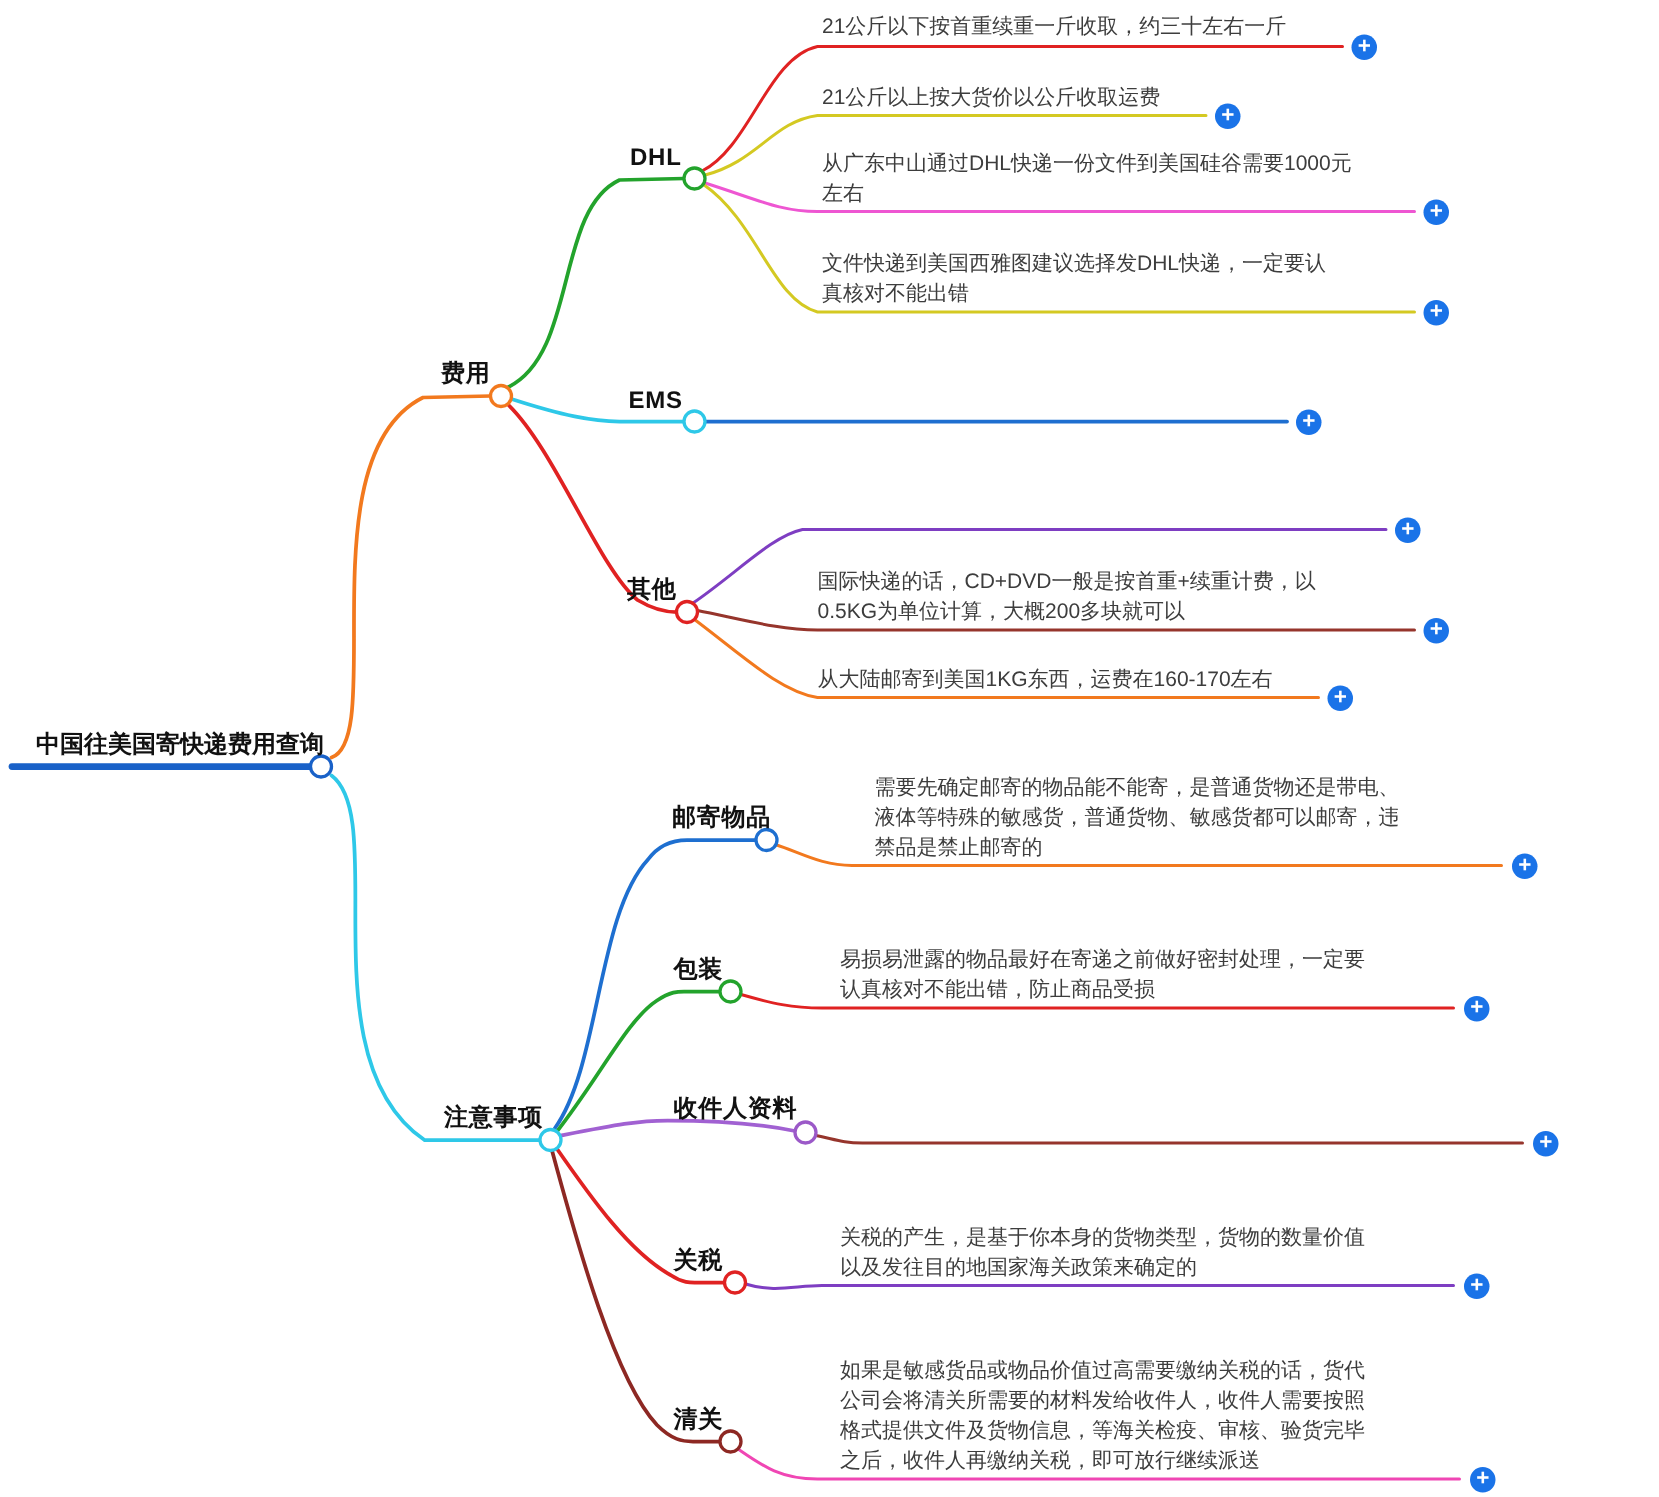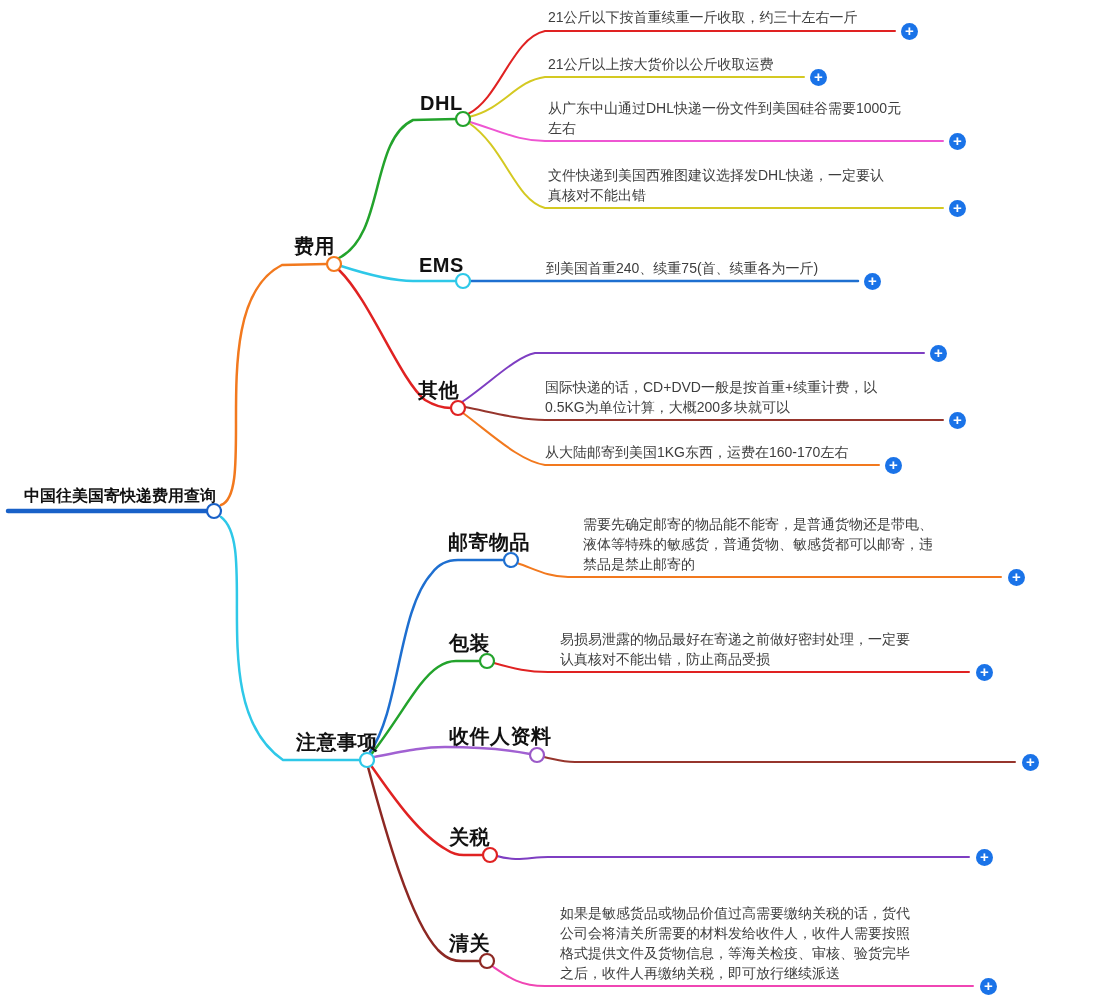--- a/index.html
+++ b/index.html
@@ -6,21 +6,21 @@
   .canvas{
     position:relative;
     width:1106px;height:998px;
     background:#ffffff;
     overflow:hidden;
     font-family:"Liberation Sans","DejaVu Sans",sans-serif;
   }
   .layer{position:absolute;left:0;top:0;}
   .lbl{
     position:absolute;
-    font-size:20px;
+    font-size:16px;
     font-weight:bold;
     color:#111111;
     white-space:nowrap;
     letter-spacing:0.5px;
   }
   .root-lbl{font-size:16px;letter-spacing:0;}
   .leaf{
     position:absolute;
     font-size:14px;
     line-height:20px;
@@ -116,25 +116,25 @@
   <div class="lbl" style="left:448px;bottom:442px">邮寄物品</div>
   <div class="lbl" style="left:449px;bottom:341px">包装</div>
   <div class="lbl" style="left:449px;bottom:248px">收件人资料</div>
   <div class="lbl" style="left:449px;bottom:147px">关税</div>
   <div class="lbl" style="left:449px;bottom:41px">清关</div>
 
   <div class="leaf nw" style="left:548px;bottom:971px">21公斤以下按首重续重一斤收取，约三十左右一斤</div>
   <div class="leaf nw" style="left:548px;bottom:924px">21公斤以上按大货价以公斤收取运费</div>
   <div class="leaf" style="left:548px;bottom:860px;width:362px">从广东中山通过DHL快递一份文件到美国硅谷需要1000元左右</div>
   <div class="leaf" style="left:548px;bottom:793px;width:340px">文件快递到美国西雅图建议选择发DHL快递，一定要认真核对不能出错</div>
-  <div class="leaf nw" style="left:546px;bottom:720px">到美国首重240、续重75(首、续重各为一斤)</div>
   <div class="leaf" style="left:545px;bottom:581px;width:338px">国际快递的话，CD+DVD一般是按首重+续重计费，以0.5KG为单位计算，大概200多块就可以</div>
   <div class="leaf nw" style="left:545px;bottom:536px">从大陆邮寄到美国1KG东西，运费在160-170左右</div>
   <div class="leaf" style="left:583px;bottom:424px;width:354px">需要先确定邮寄的物品能不能寄，是普通货物还是带电、液体等特殊的敏感货，普通货物、敏感货都可以邮寄，违禁品是禁止邮寄的</div>
   <div class="leaf" style="left:560px;bottom:329px;width:354px">易损易泄露的物品最好在寄递之前做好密封处理，一定要认真核对不能出错，防止商品受损</div>
+  <div class="leaf" style="left:560px;bottom:144px;width:354px">关税的产生，是基于你本身的货物类型，货物的数量价值以及发往目的地国家海关政策来确定的</div>
   <div class="leaf" style="left:560px;bottom:15px;width:354px">如果是敏感货品或物品价值过高需要缴纳关税的话，货代公司会将清关所需要的材料发给收件人，收件人需要按照格式提供文件及货物信息，等海关检疫、审核、验货完毕之后，收件人再缴纳关税，即可放行继续派送</div>
 
   <div class="plus" style="left:901px;top:23px">
       <span>+</span>
     </div>
   <div class="plus" style="left:810px;top:69px">
       <span>+</span>
     </div>
   <div class="plus" style="left:949px;top:133px">
       <span>+</span>

